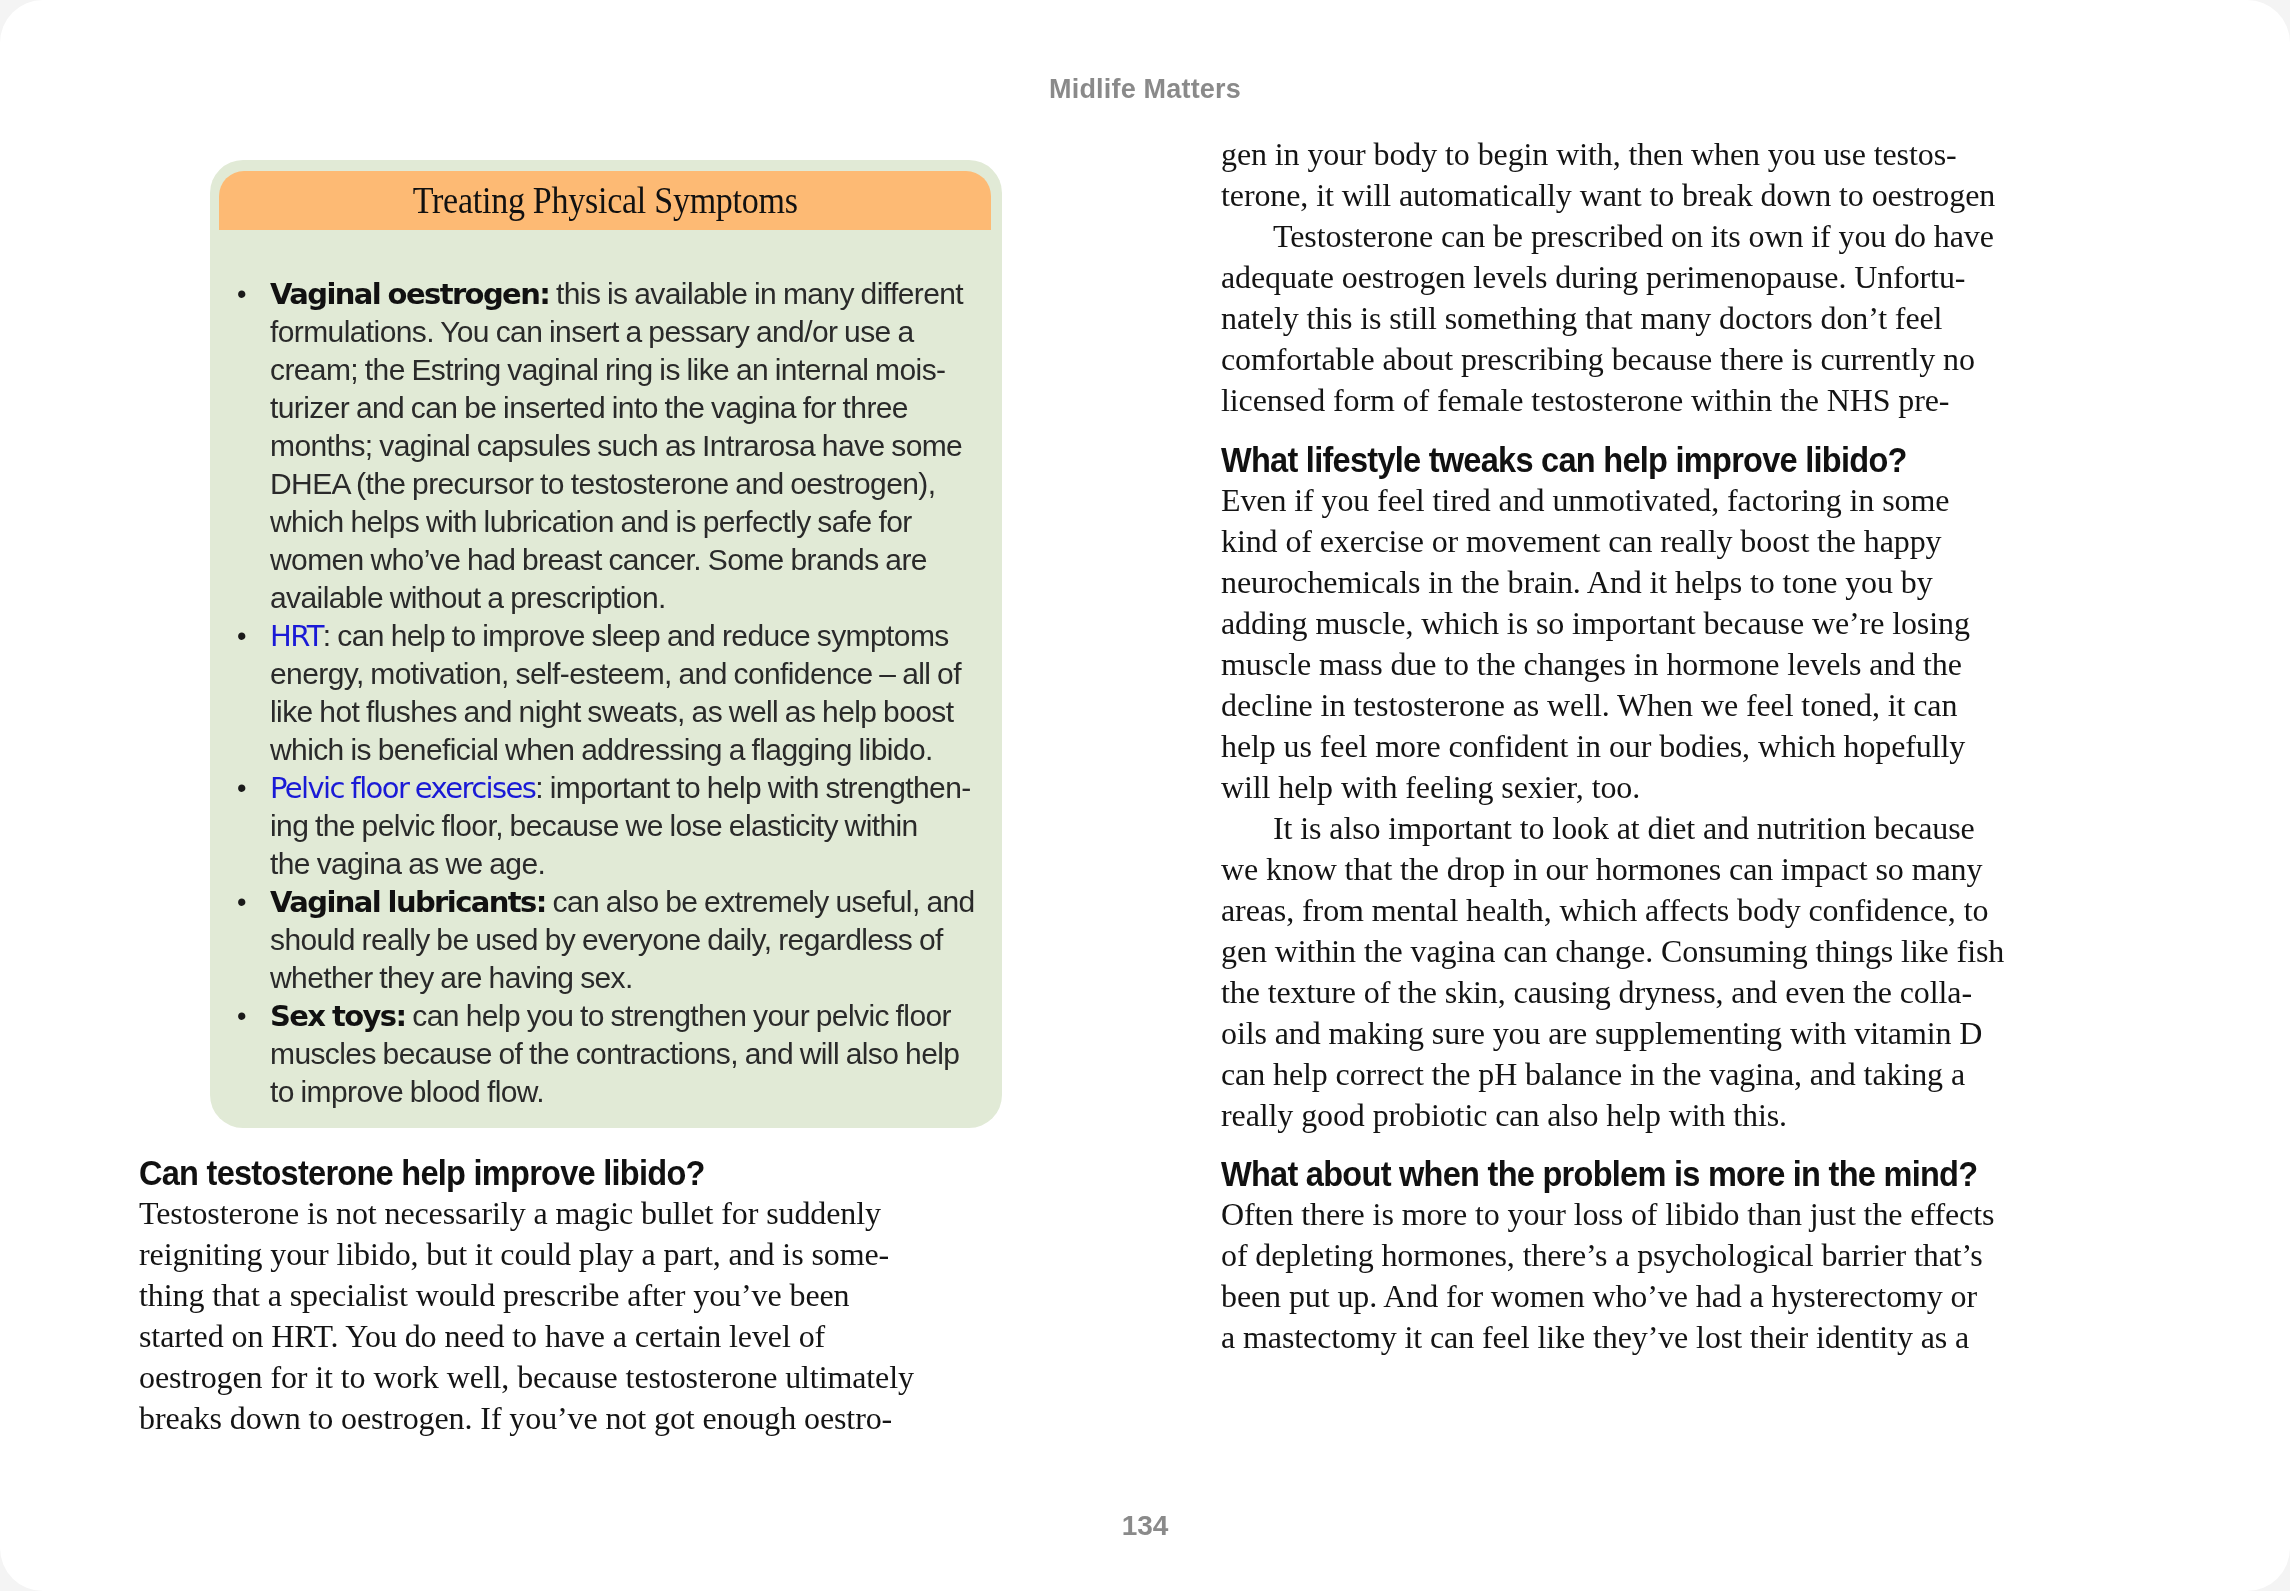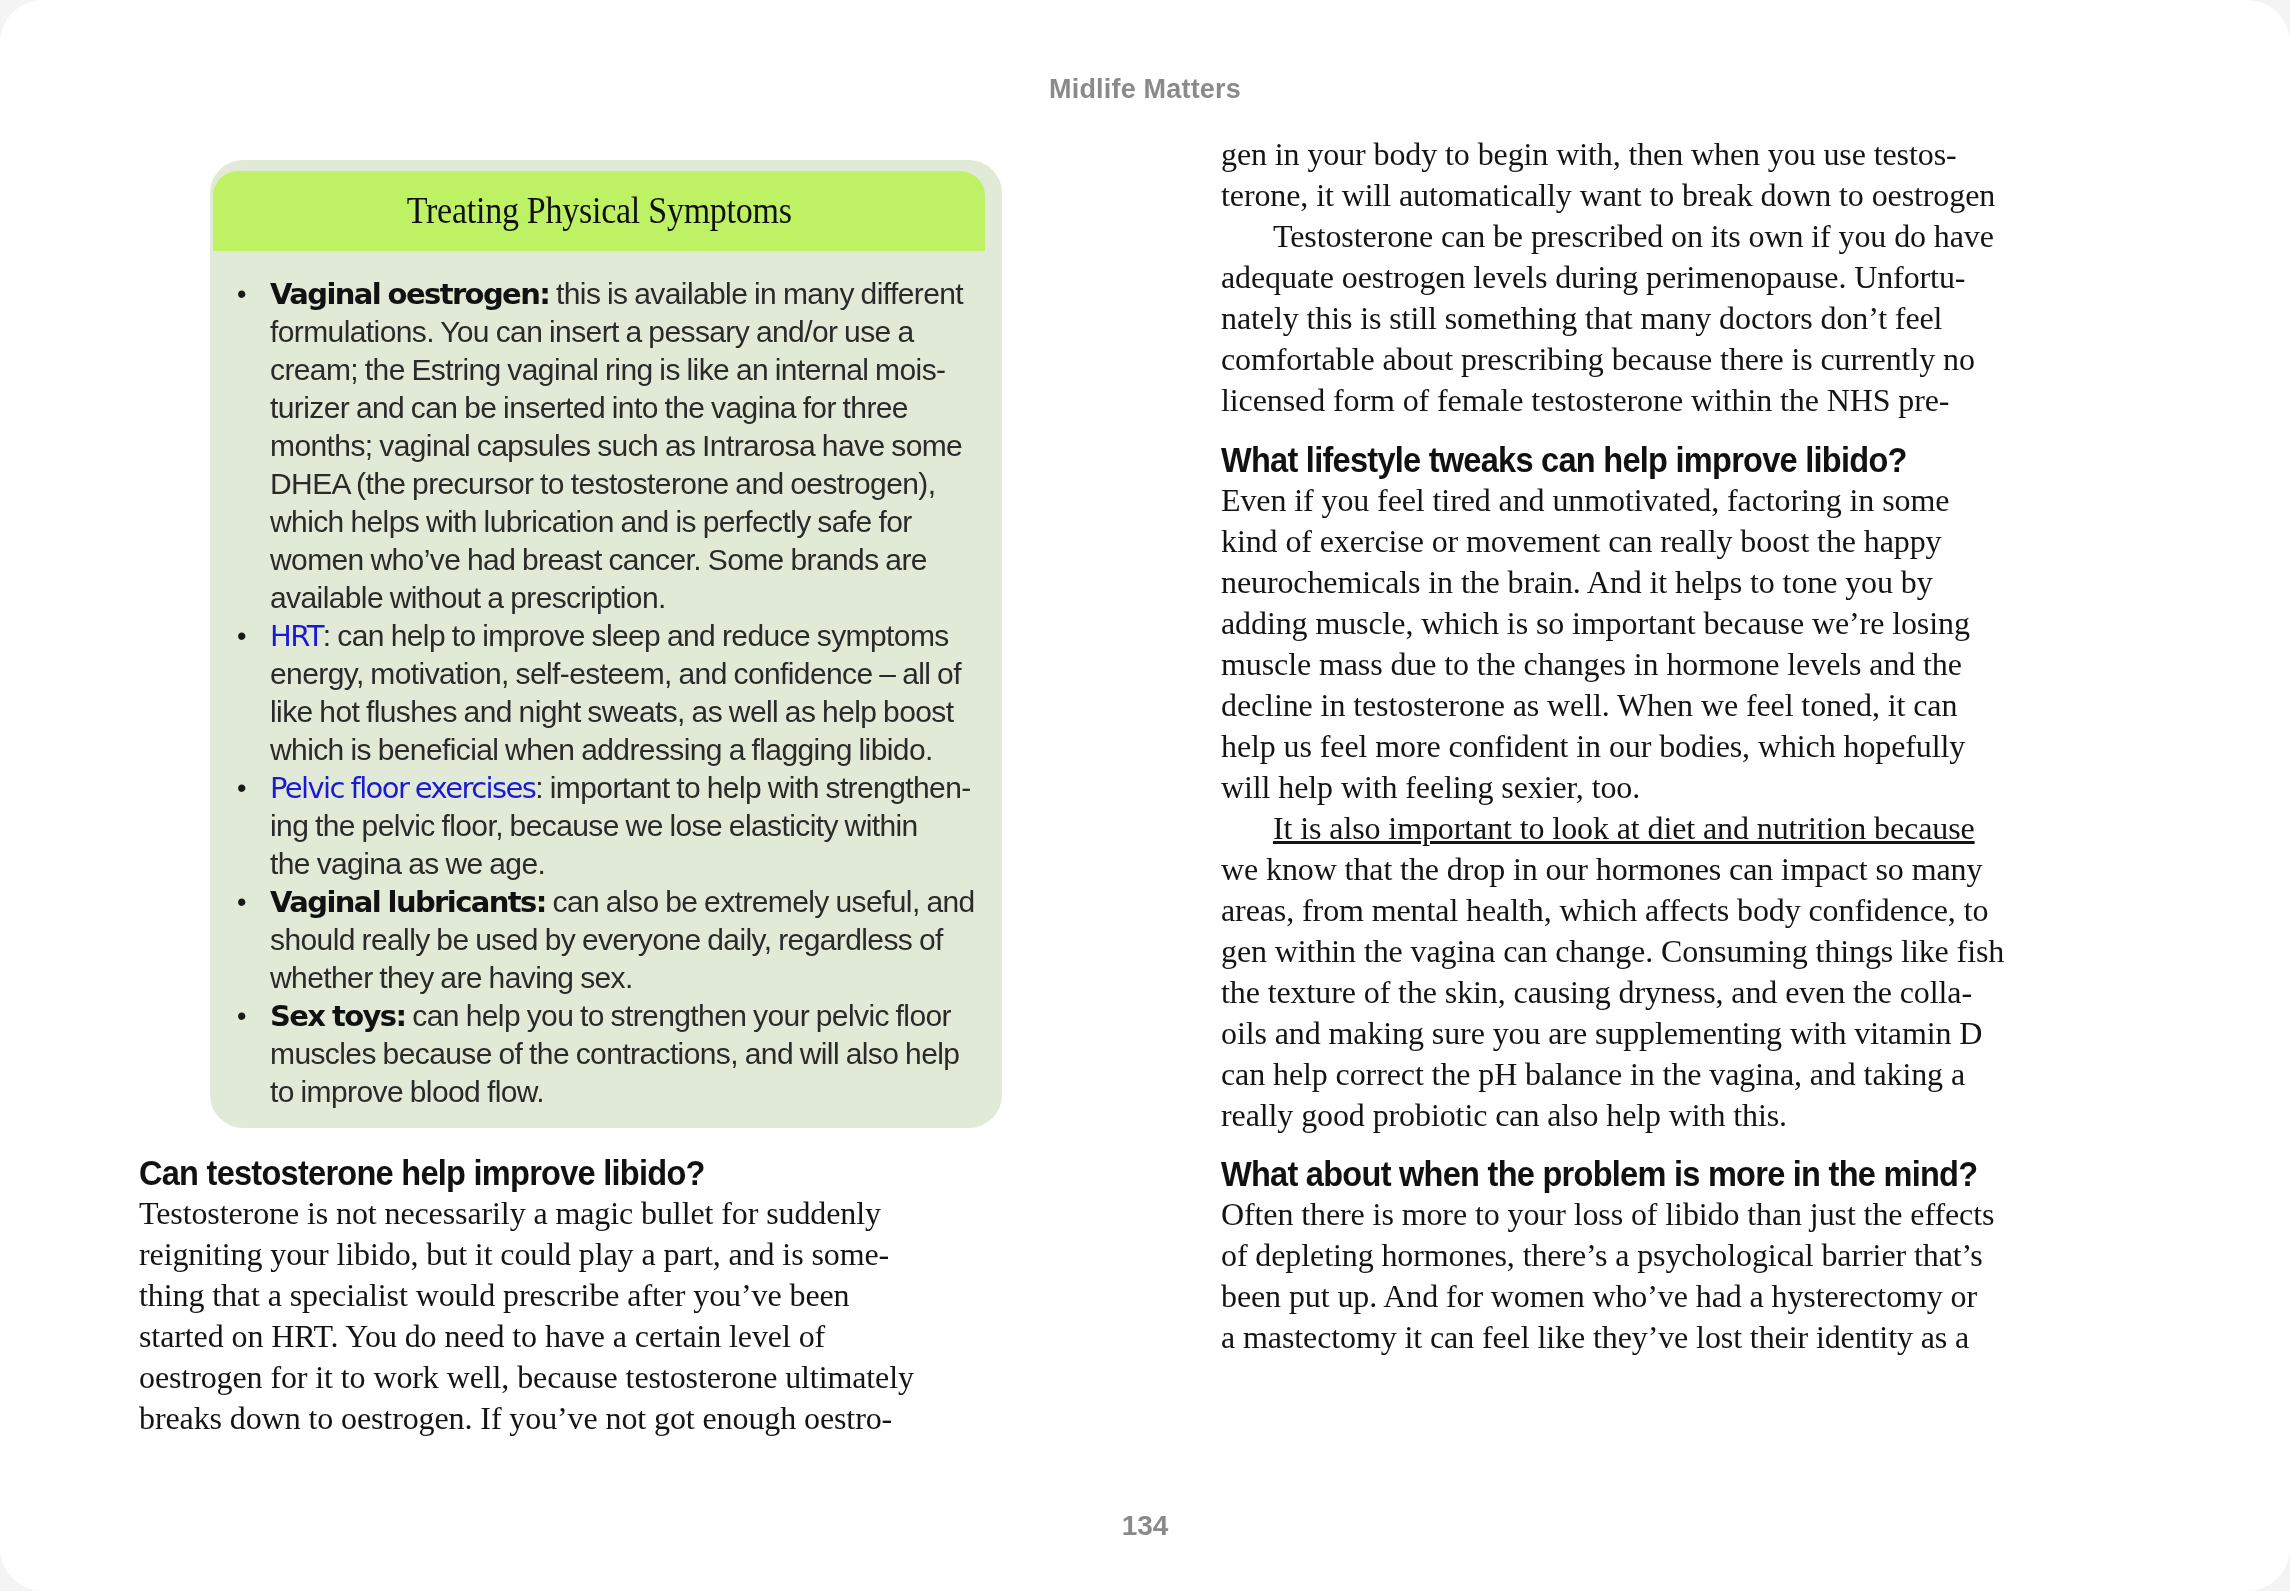--- a/index.html
+++ b/index.html
@@ -60,25 +60,25 @@
       left: 71px;
       top: 0;
       width: 792px;
       height: 968px;
       background: #e1ead6;
       border-radius: 33px;
       box-sizing: border-box;
     }
     .sidebar-header {
       position: absolute;
-      left: 3px;
+      left: 9px;
       top: 10.7px;
       width: 772px;
-      height: 80px;
-      background: #bef264;
+      height: 59px;
+      background: #fdba74;
       border-radius: 25px 25px 0 0;
       display: flex;
       align-items: center;
       justify-content: center;
     }
     .sidebar-title {
       font-family: "Liberation Serif", serif;
       font-size: 37px;
       color: #111;
       letter-spacing: -0.3px;
@@ -243,21 +243,21 @@
         <span class="line">Even if you feel tired and unmotivated, factoring in some</span>
         <span class="line">kind of exercise or movement can really boost the happy</span>
         <span class="line">neurochemicals in the brain. And it helps to tone you by</span>
         <span class="line">adding muscle, which is so important because we’re losing</span>
         <span class="line">muscle mass due to the changes in hormone levels and the</span>
         <span class="line">decline in testosterone as well. When we feel toned, it can</span>
         <span class="line">help us feel more confident in our bodies, which hopefully</span>
         <span class="line">will help with feeling sexier, too.</span>
       </p>
       <p class="para indent" style="text-indent: 0px;">
-        <span class="line" style="padding-left: 52px; text-decoration: underline;">It is also important to look at diet and nutrition because</span>
+        <span class="line" style="padding-left: 52px;">It is also important to look at diet and nutrition because</span>
         <span class="line">we know that the drop in our hormones can impact so many</span>
         <span class="line">areas, from mental health, which affects body confidence, to</span>
         <span class="line">gen within the vagina can change. Consuming things like fish</span>
         <span class="line">the texture of the skin, causing dryness, and even the colla-</span>
         <span class="line">oils and making sure you are supplementing with vitamin D</span>
         <span class="line">can help correct the pH balance in the vagina, and taking a</span>
         <span class="line">really good probiotic can also help with this.</span>
       </p>
       <div class="section-gap"></div>
       <h2 class="heading">What about when the problem is more in the mind?</h2>

